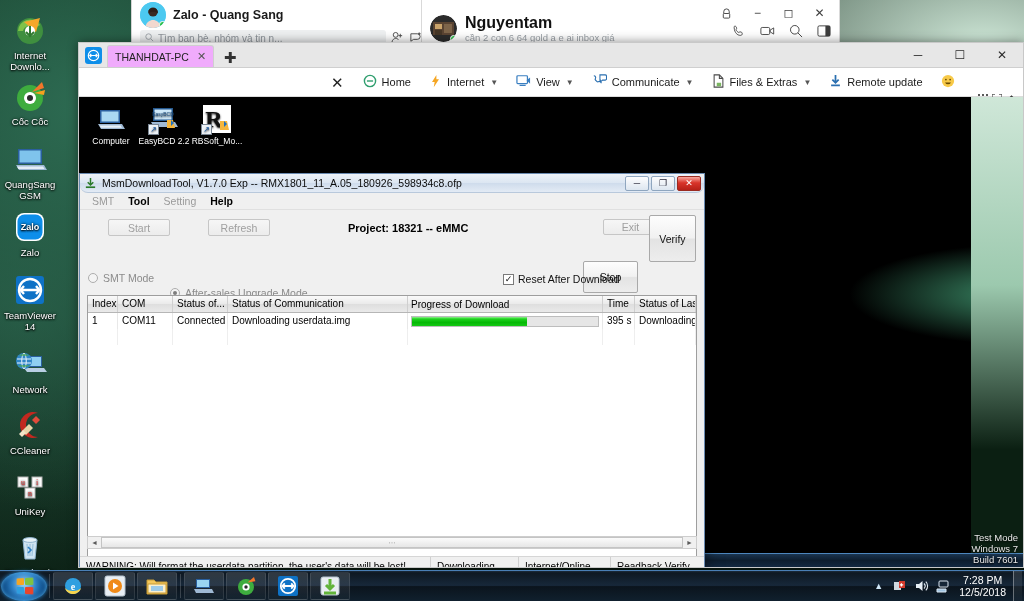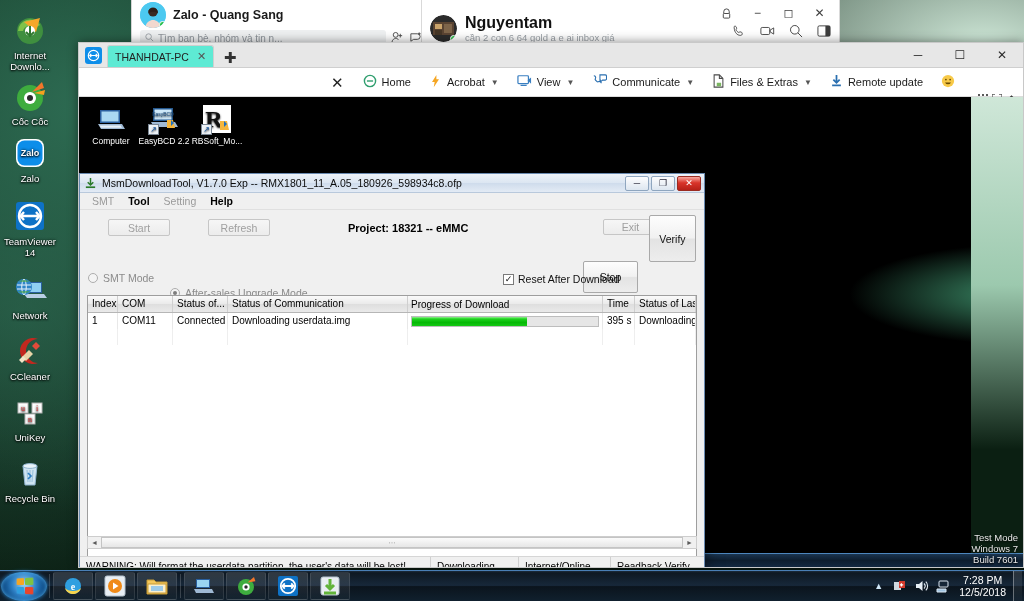--- a/index.html
+++ b/index.html
@@ -78,21 +78,21 @@
   #zalo-chat .c-sub { font-size:9.5px; color:#9aa0a6; }
   #zalo-chat .c-acts { position:absolute; right:8px; top:24px; display:flex; gap:14px; color:#3c3c3c; }
   
   #tv-window { position:absolute; left:78px; top:42px; width:946px; height:526px;
                background:#f3f3f3; border:1px solid #c8c8c8; box-shadow:0 0 10px rgba(0,0,0,.45); }
   #tv-tabbar { height:25px; background:#e7e7e7; display:flex; align-items:flex-end;
                border-bottom:1px solid #cfcfcf; position:relative; }
   #tv-tabbar .tv-logo { width:17px;height:17px;margin:0 5px 3px 6px;border-radius:3px;
     background:#0e8ee9; display:flex;align-items:center;justify-content:center;}
   .tab {
-    height:22px; background:#5eead4; border:1px solid #cfcfcf; border-bottom:none;
+    height:22px; background:#f0abfc; border:1px solid #cfcfcf; border-bottom:none;
     border-radius:3px 3px 0 0; display:flex;align-items:center;gap:8px; padding:0 7px;
     font-size:10.5px; color:#222;
   }
   .tab .x { color:#555; font-size:11px; }
   .newtab { font-size:15px; color:#333; margin:0 0 2px 10px; line-height:1; }
   #tv-wbtns { position:absolute; right:0; top:0; display:flex; }
   #tv-wbtns .wb { width:42px;height:24px;display:flex;align-items:center;justify-content:center;
                   color:#2b2b2b;font-size:12px; }
   
   #tv-toolbar { height:29px; background:#fff; border-bottom:1px solid #dcdcdc;
@@ -118,21 +118,21 @@
     background:linear-gradient(180deg,#1b3550 0%,#0d1d2e 50%,#122740 100%); border-top:1px solid #4d86bd;}
   
   #rem-right-strip { position:absolute; right:0; top:0; bottom:0; width:52px;
         background:linear-gradient(180deg,#cfe7d8,#9cc9ae 40%, #0b1f12 75%); }
   
   #msm { position:absolute; left:236px; top:130px; width:626px; height:403px;
          background:#f0f0f0; border:1px solid #6a8ab0; box-shadow:0 3px 14px rgba(0,0,0,.55);
          font-size:10.5px; color:#000; }
   #msm-title { height:19px; display:flex; align-items:center;
      background:linear-gradient(180deg,#eef3f9 0%,#dce6f2 48%,#cfdcec 52%,#e3ebf5 100%);
-     border-bottom:1px solid #b9c9dc; padding-left:4px; gap:5px; }
+     border-bottom:1px solid #b9c9dc; padding-left:4px; gap:5px;border-radius:8px; }
   #msm-title .mi { width:13px;height:13px; position:relative; flex:none;}
   #msm-title .cap { font-size:10.5px; color:#0b0b0b; }
   #msm-wb { margin-left:auto; display:flex; gap:2px; padding-right:3px; }
   .mwb { width:24px;height:15px;border:1px solid #8fa6bf;border-radius:2px;
      background:linear-gradient(180deg,#fdfdfe,#dde6f0); display:flex;align-items:center;justify-content:center;
      font-size:9px;color:#223; }
   .mwb.close { background:linear-gradient(180deg,#f7a9a0,#d9342a 45%,#b62018); color:#fff; border-color:#9b2b21;}
   #msm-menu { height:17px; background:#f0f0f0; display:flex; align-items:center;
               gap:0; padding-left:5px; border-bottom:1px solid #e0e0e0;}
   #msm-menu span { padding:0 7px; font-size:10.5px; }
@@ -218,20 +218,31 @@
         <circle cx="18" cy="20" r="13" fill="#3eac3e"></circle>
         <circle cx="18" cy="20" r="6" fill="#fff"></circle>
         <circle cx="18" cy="20" r="3" fill="#2b2b2b"></circle>
         <path d="M20 14 L30 4 L32 10 Z" fill="#f3762a"></path>
         <path d="M22 15 L33 12 L32 17 Z" fill="#f6a11f"></path>
       </svg>
     </div>
     <span class="cap">Cốc Cốc</span>
   </div>
 
+  <div class="hicon" style="margin-top:14px;">
+    <div class="gfx">
+      <svg width="36" height="36" viewBox="0 0 36 36">
+        <path d="M6 8h24v15H6z" fill="#2a5f9e"></path>
+        <path d="M7.5 9.5h21v12h-21z" fill="#7fc3ec"></path>
+        <path d="M4 24h28l3 5H7z" fill="#9fb9d4"></path>
+        <path d="M5 25.5h26l1.6 2.4H6.3z" fill="#e3edf6"></path>
+      </svg>
+    </div>
+    <span class="cap">QuangSang GSM</span>
+  </div>
 
   <div class="hicon" style="margin-top:8px;">
     <div class="gfx">
       <svg width="36" height="36" viewBox="0 0 36 36">
         <rect x="4" y="4" width="28" height="28" rx="8" fill="#fff"></rect>
         <rect x="5.5" y="5.5" width="25" height="25" rx="7" fill="#0d8eea"></rect>
         <path d="M8 28 L12 24 L10 29 Z" fill="#0d8eea"></path>
         <text x="18" y="21" font-family="Liberation Sans" font-size="9" font-weight="bold" fill="#fff" text-anchor="middle">Zalo</text>
       </svg>
     </div>
@@ -429,21 +440,21 @@
       </span>
       <span>Home</span>
     </div>
 
     <div class="tbi">
       <span>
         <svg width="13" height="14" viewBox="0 0 12 16">
             <path d="M7 1L2 9h3l-1 6 6-9H7z" fill="#f5a623"></path>
           </svg>
       </span>
-      <span>Acrobat</span>
+      <span>Internet</span>
       <span class="car">▼</span>
     </div>
 
     <div class="tbi">
       <span>
         <svg width="15" height="14" viewBox="0 0 17 16">
             <rect x="1" y="2" width="12" height="9" rx="1" fill="none" stroke="#3a7fc1" stroke-width="1.4"></rect>
             <path d="M4 13h7" stroke="#3a7fc1" stroke-width="1.4"></path>
             <path d="M12 7l4-3v7z" fill="#3a7fc1"></path>
           </svg>

